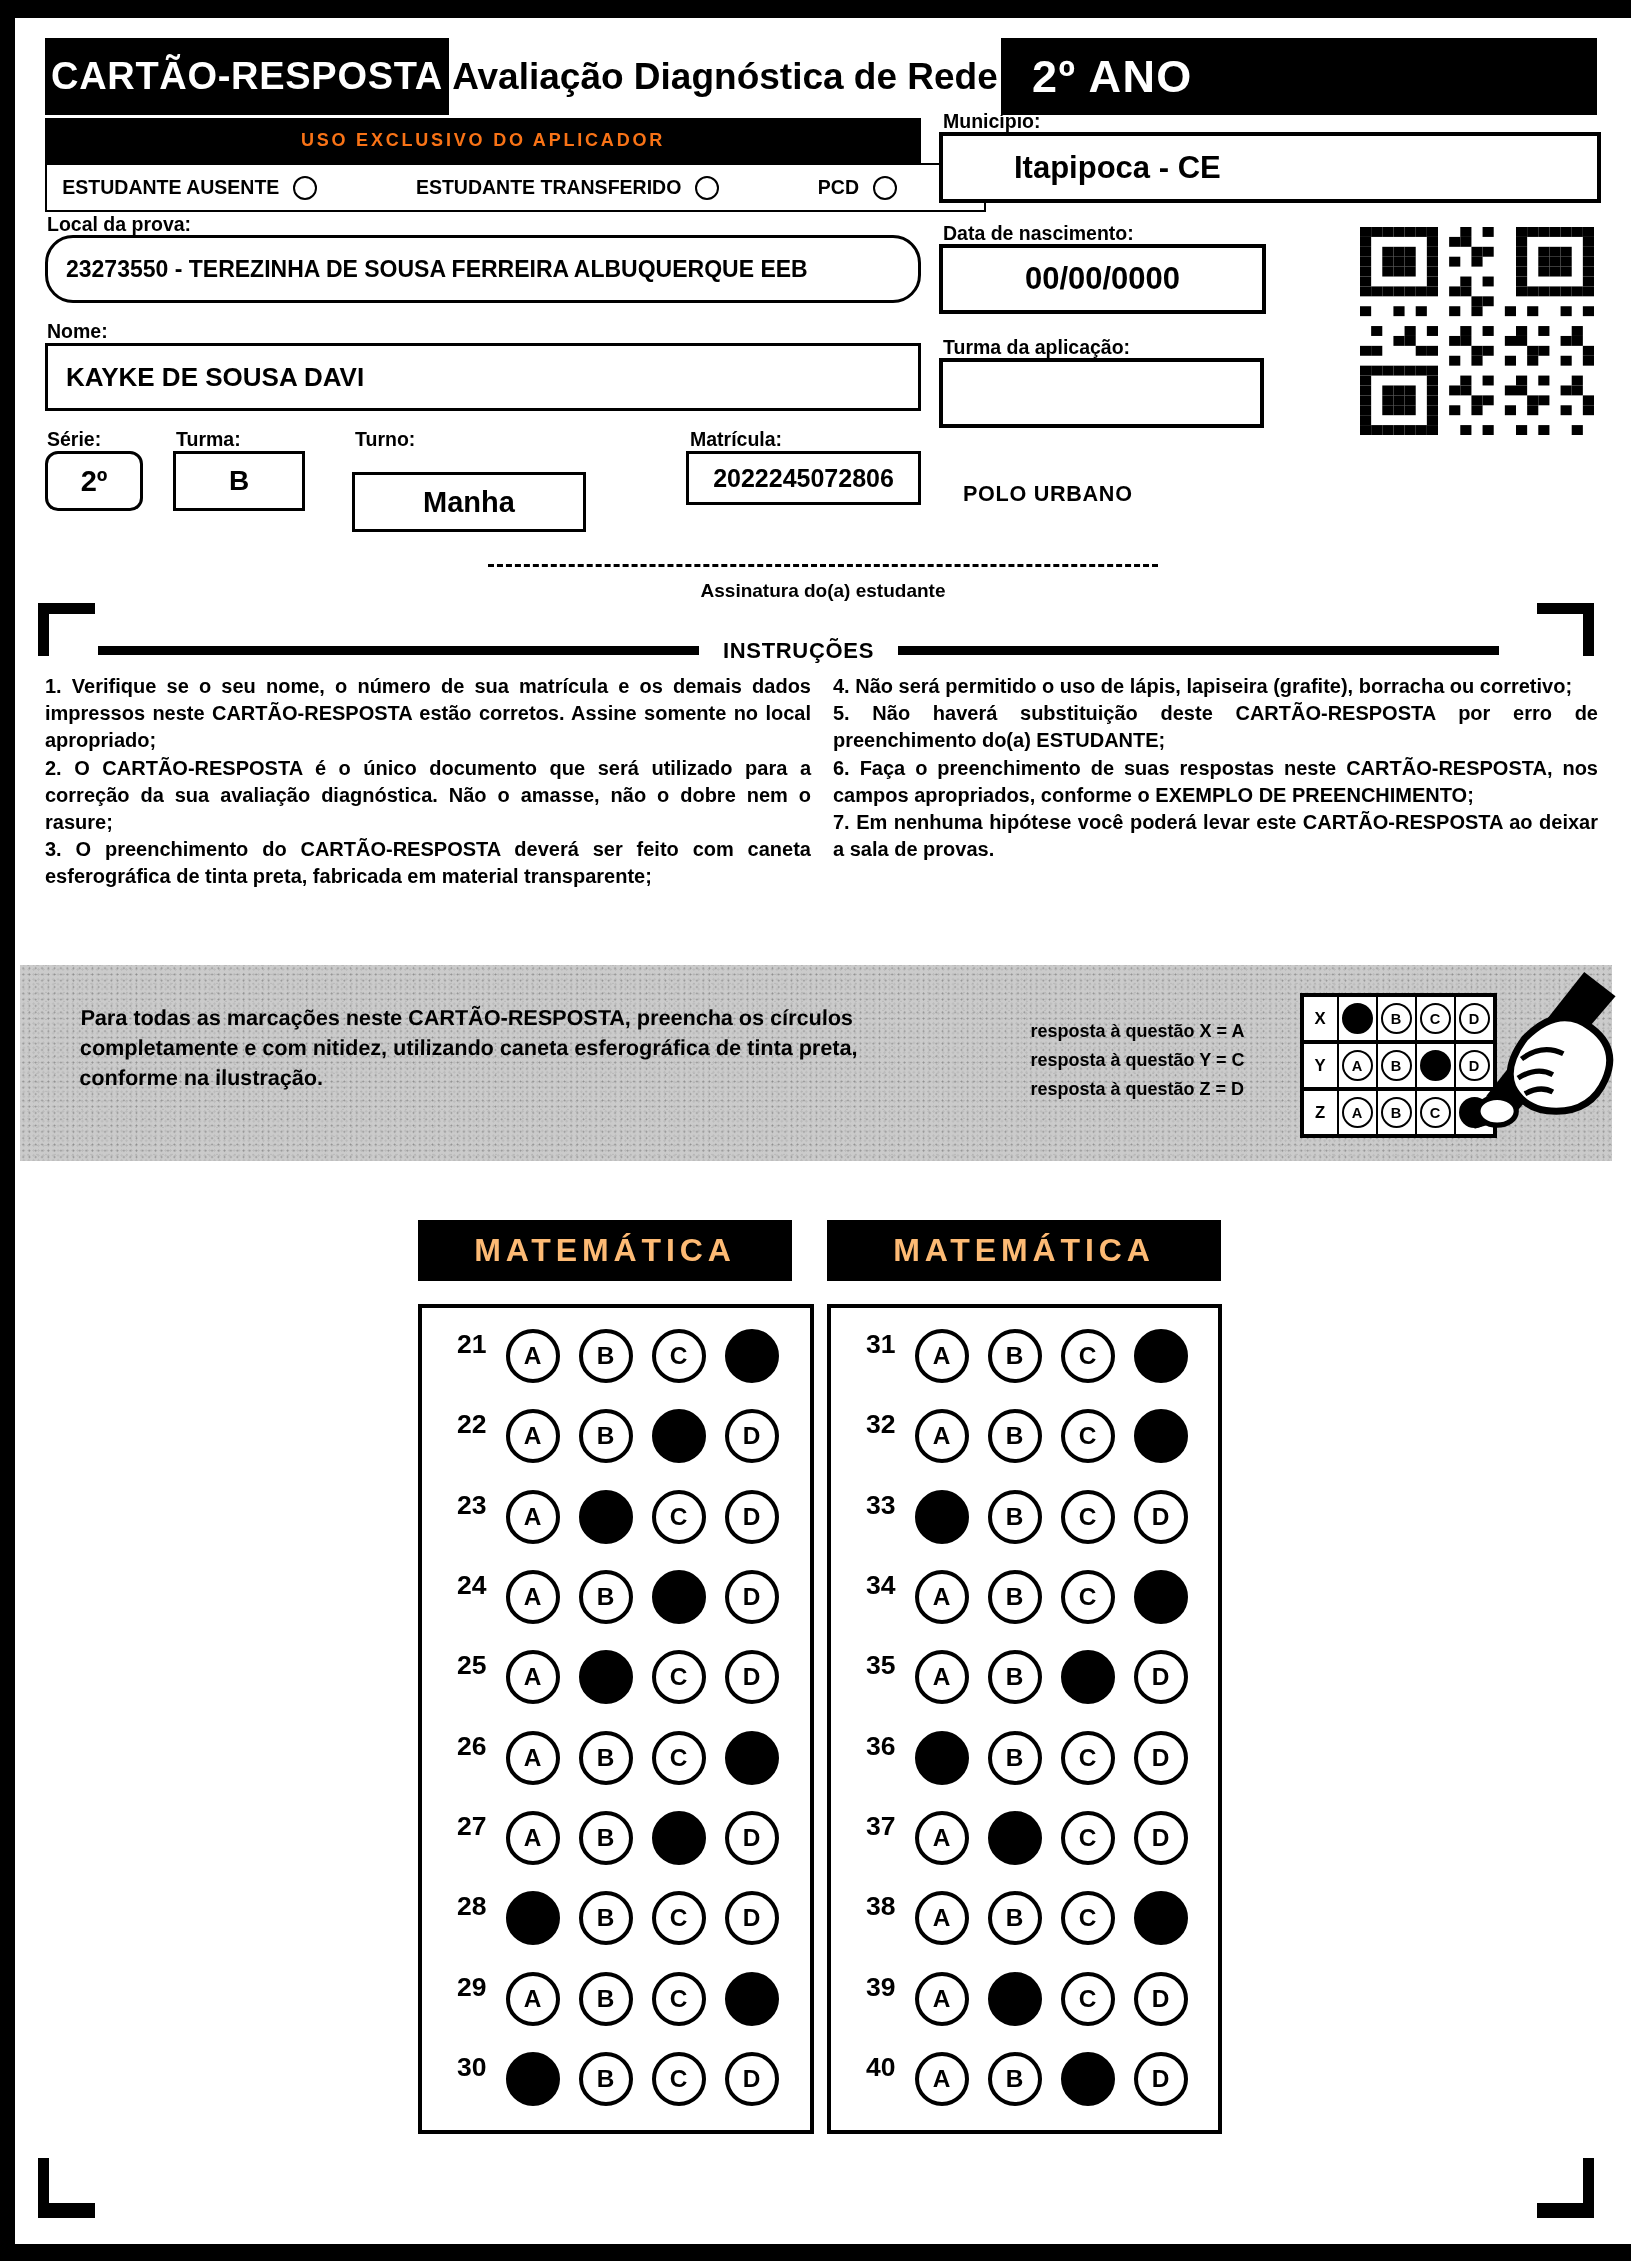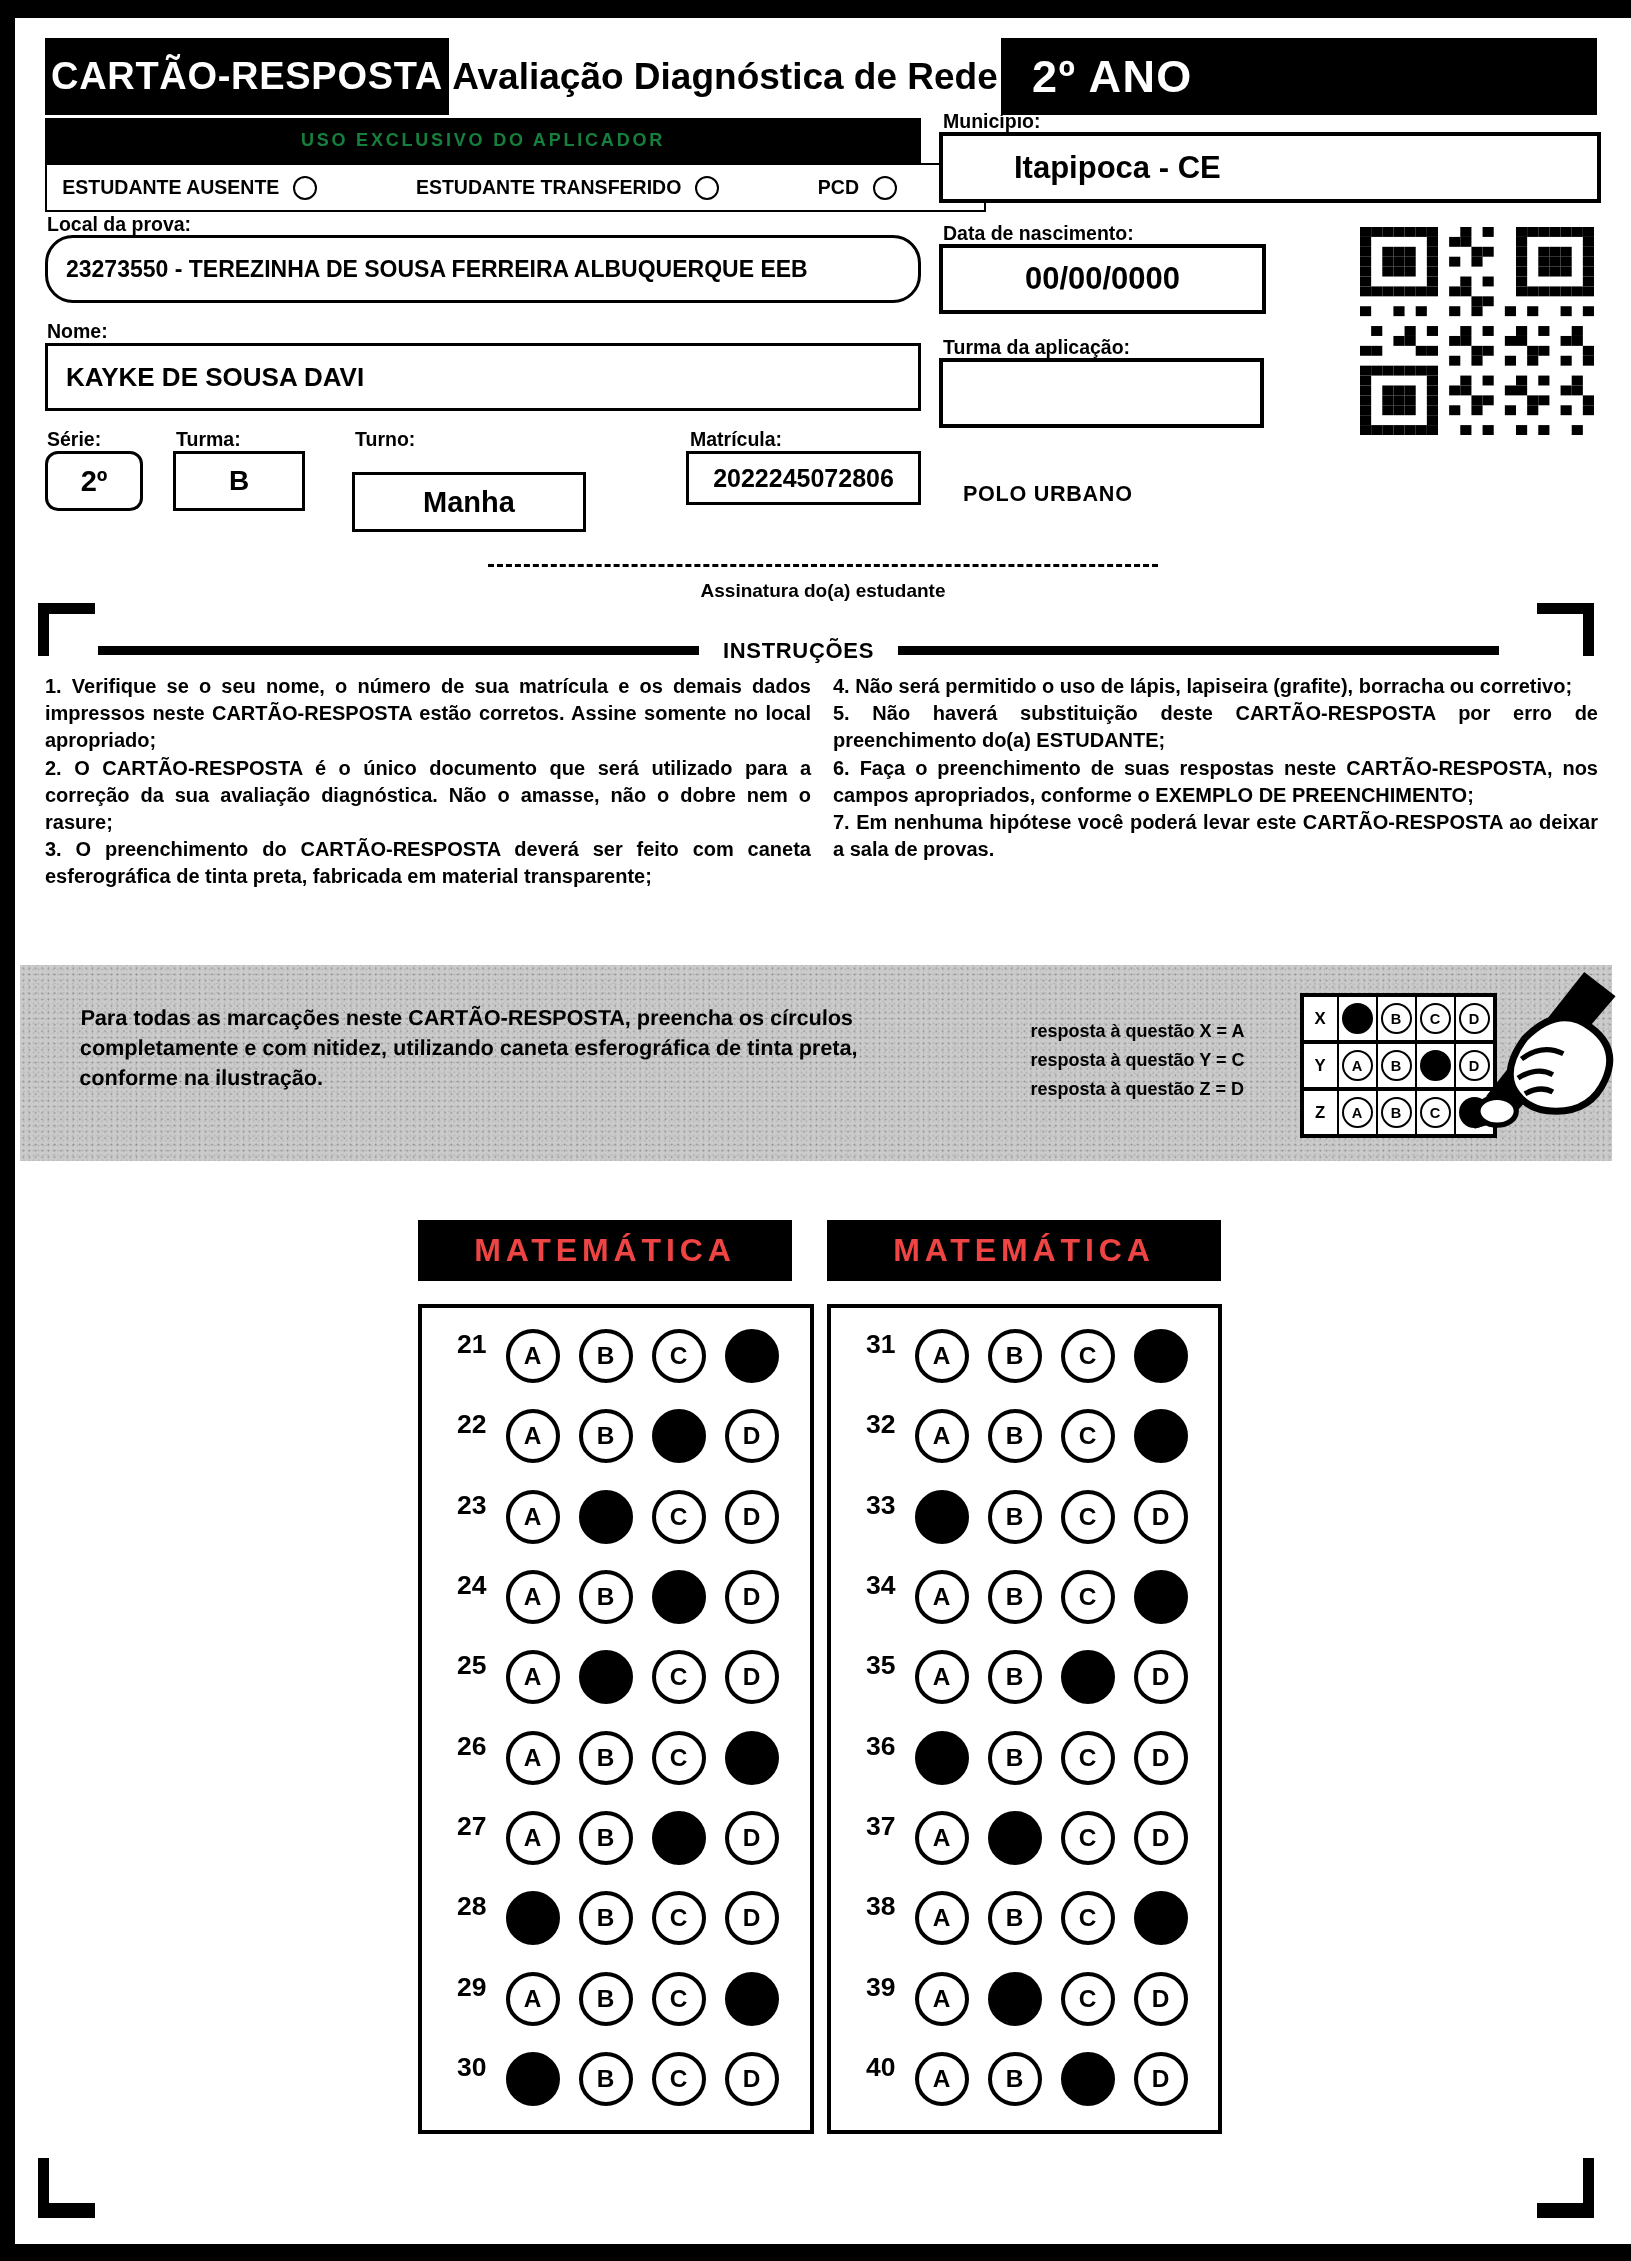--- a/index.html
+++ b/index.html
@@ -15,21 +15,21 @@
   .seg-title { width:404px; display:flex; align-items:center; justify-content:center;
                color:#fff; font-size:38px; font-weight:700; letter-spacing:0.7px; }
   .seg-exam  { width:552px; background:#fff; display:flex; align-items:center; justify-content:center;
                font-size:37px; font-weight:700; }
   .seg-grade { flex:1; display:flex; align-items:center; padding-left:31px;
                color:#fff; font-size:45px; font-weight:700; letter-spacing:1.4px; }
 
   
   .app-bar { position:absolute; left:45px; top:118px; width:876px; height:45px; background:#000;
              display:flex; align-items:center; justify-content:center;
-             color:#15803d; font-size:18px; font-weight:700; letter-spacing:2.8px; }
+             color:#f97316; font-size:18px; font-weight:700; letter-spacing:2.8px; }
   .app-row { position:absolute; left:45px; top:163px; width:941px; height:49px; background:#fff;
              border:2.1px solid #000; display:flex; align-items:center; padding:0 24px 0 15.3px;
              justify-content:space-between; }
   .app-opt { display:flex; align-items:center; gap:14px; font-size:19.5px; font-weight:700; }
   .app-circle { width:24px; height:24px; border:2.1px solid #000; border-radius:50%; background:#fff; }
   .app-opt:last-child { margin-right:63px; }
 
   .field-label { position:absolute; font-size:19.5px; font-weight:700; }
   .field-box { position:absolute; border:3.5px solid #000; background:#fff; display:flex; align-items:center;
                font-weight:700; }
@@ -80,21 +80,21 @@
   .ex-row:first-child { border-top:none; }
   .ex-cell { width:39px; height:43px; display:flex; align-items:center; justify-content:center;
              border-left:2.8px solid #000; }
   .ex-cell:first-child { border-left:none; width:33px; font-size:16.7px; font-weight:700; }
   .ex-bubble { width:31px; height:31px; border:2.8px solid #000; border-radius:50%;
                display:flex; align-items:center; justify-content:center; font-size:14.6px; font-weight:700; }
   .ex-bubble.filled { background:#000; border-color:#000; }
   .hand-pen { position:absolute; left:1397px; top:5.6px; }
 
   
-  .subject-box { position:absolute; top:1220px; height:61px; background:#000; color:#ef4444;
+  .subject-box { position:absolute; top:1220px; height:61px; background:#000; color:#fdba74;
                  display:flex; align-items:center; justify-content:center;
                  font-size:32px; font-weight:700; letter-spacing:4.9px; }
   .subject-box.c1 { left:418px;  width:374px; }
   .subject-box.c2 { left:827px; width:394px; }
   .answers-box { position:absolute; top:1304px; height:830px; border:4.9px solid #000; background:#fff;
                  display:flex; flex-direction:column; justify-content:space-between;
                  padding:21px 7px 24px 19.5px; }
   .answers-box.c1 { left:418px;  width:396px; }
   .answers-box.c2 { left:827px; width:395px; }
   .ans-row { display:flex; align-items:flex-start; gap:19px; }

